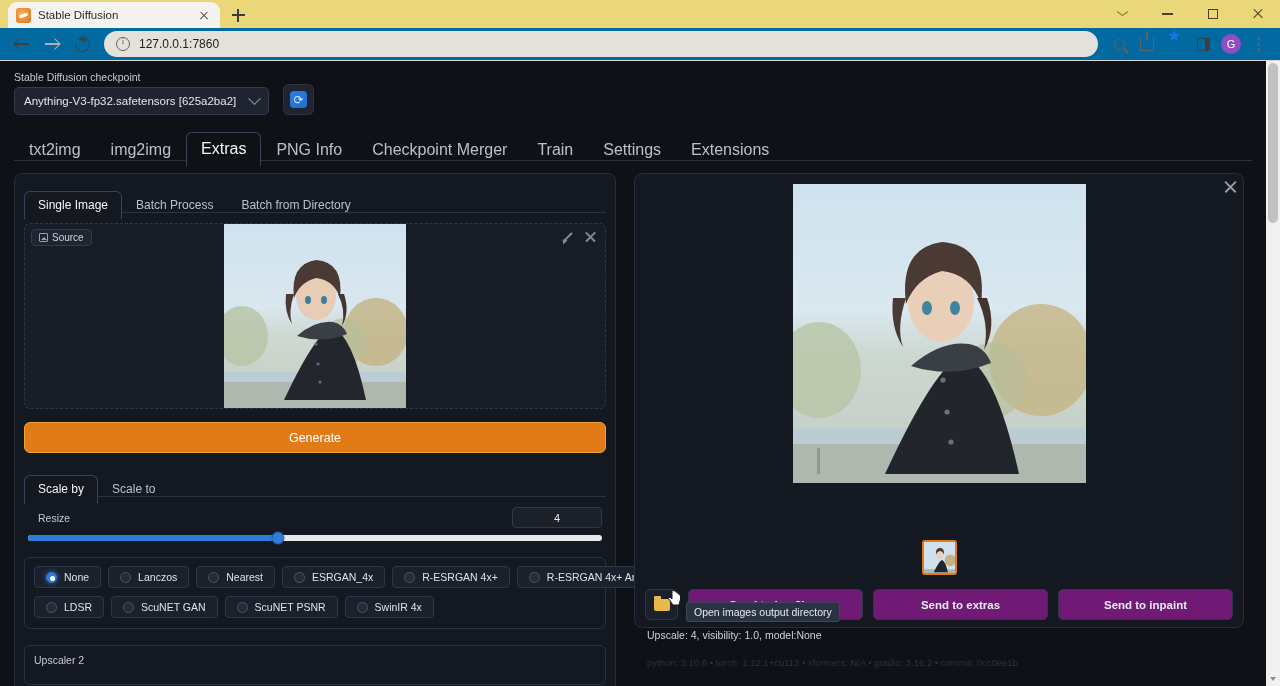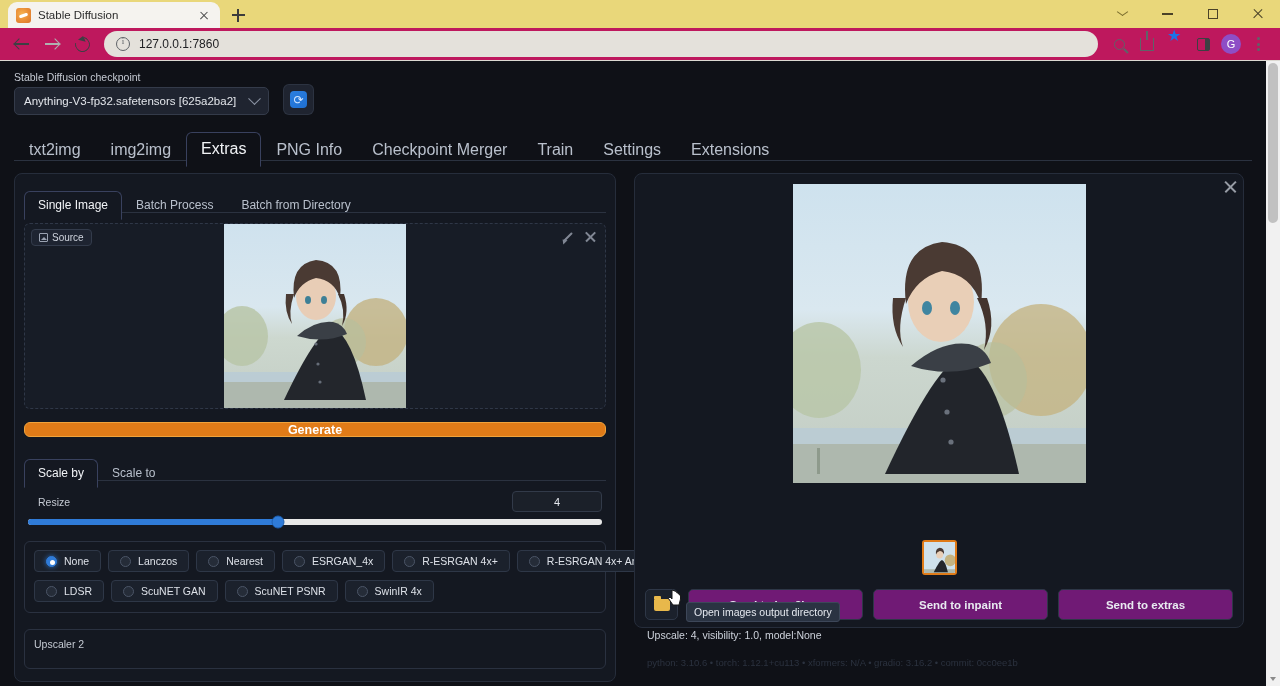--- a/index.html
+++ b/index.html
@@ -67,21 +67,21 @@
   .wc-min { width: 11px; height: 1.4px; background: #4a4228; }
   .wc-max { width: 10px; height: 10px; border: 1.4px solid #4a4228; }
   .wc-x { width: 12px; height: 12px; position: relative; }
   .wc-x::before, .wc-x::after {
     content:""; position:absolute; left:0; top:5.3px; width:12px; height:1.4px; background:#4a4228;
   }
   .wc-x::before { transform: rotate(45deg); }
   .wc-x::after  { transform: rotate(-45deg); }
 
   .navbar {
-    height: 33px; background: #be185d; display: flex; align-items: center;
+    height: 33px; background: #0369a1; display: flex; align-items: center;
     padding: 0 8px; gap: 2px; border-bottom: 1px solid #dcd9d2;
   }
   .navbtn {
     width: 28px; height: 28px; display:flex; align-items:center; justify-content:center;
     border-radius: 50%; position: relative; flex: none;
   }
   .arrow-l, .arrow-r { width: 14px; height: 14px; position: relative; }
   .arrow-l::before, .arrow-r::before {
     content:""; position:absolute; top:6.3px; left:0; width:14px; height:1.5px; background:#3c4043;
   }
@@ -266,23 +266,23 @@
     border-left:3px solid transparent;border-right:3px solid transparent;border-bottom:4px solid #aab1bf;
     transform: rotate(-45deg);
   }
   .xmark::before, .xmark::after {
     content:""; position:absolute; left:0; top:6px; width:13px; height:1.6px; background:#aab1bf;
   }
   .xmark::before { transform: rotate(45deg); }
   .xmark::after  { transform: rotate(-45deg); }
 
   .generate-btn {
-    margin-top: 13px; height: 15px; background: #e07b18; border: 1px solid #f0a33c;
+    margin-top: 13px; height: 31px; background: #e07b18; border: 1px solid #f0a33c;
     border-radius: 6px; display:flex; align-items:center; justify-content:center;
-    color: #fff; font-size: 12.5px; font-weight: bold;
+    color: #fff; font-size: 12.5px; font-weight: normal;
   }
 
   .scale-tabs { display:flex; border-bottom:1px solid #2b3240; margin-top: 14px; margin-bottom: 10px; }
 
   .resize-row { padding: 0 4px; }
   .resize-top { display:flex; align-items:center; justify-content:space-between; margin-bottom: 5px; }
   .resize-label { font-size: 10.5px; color: #c5cad3; padding-left: 10px; }
   .resize-val {
     width: 90px; height: 21px; background:#1b2029; border:1px solid #323a49; border-radius:4px;
     color:#e5e8ee; font-size:11px; display:flex; align-items:center; justify-content:center;
@@ -642,22 +642,22 @@
                 <path d="M113 120 q-7 -56 36 -62 q46 3 39 62 q-10 -30 -39 -33 q-26 7 -36 33 z" fill="#4a3a33"></path>
               </svg>
             </div>
           </div>
 
           <div class="send-row">
             <div class="folder-btn">
               <div class="folder-ico"></div>
             </div>
             <div class="send-btn">Send to img2img</div>
+            <div class="send-btn">Send to extras</div>
             <div class="send-btn">Send to inpaint</div>
-            <div class="send-btn">Send to extras</div>
           </div>
 
           <div class="upscale-info">Upscale: 4, visibility: 1.0, model:None</div>
           <div class="footer-note">python: 3.10.6  •  torch: 1.12.1+cu113  •  xformers: N/A  •  gradio: 3.16.2  •  commit: 0cc0ee1b</div>
         </div>
       </div>
     </div>
 
     <div class="tooltip">Open images output directory</div>
     <svg class="cursor-hand" viewBox="0 0 16 20">

